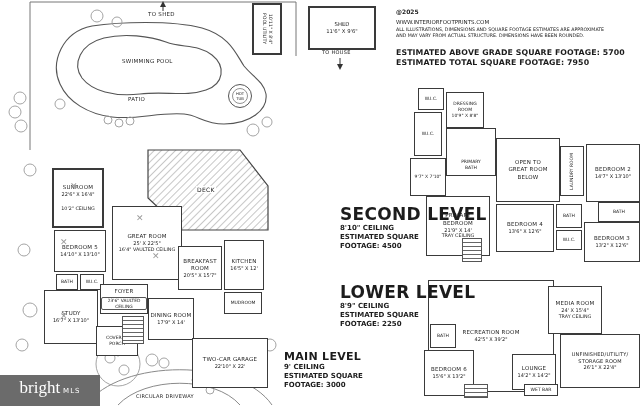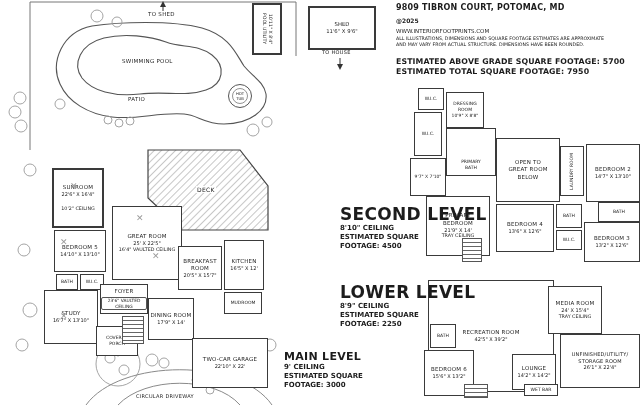--- a/index.html
+++ b/index.html
@@ -114,21 +114,20 @@
     <span>POOL UTILITY</span>
     <span>10'11" X 8'4"</span>
   </div>
   <div id="shed">
     <span>SHED</span>
     <span>11'6" X 9'6"</span>
   </div>
   <div class="sitelabel" style="left:322px;top:49px;font-size:5px;">TO HOUSE</div>
 
   <div id="header">
-    <div class="addr">9809 TIBRON COURT, POTOMAC, MD</div>
     <div class="cpy">@2025</div>
     <div class="web">WWW.INTERIORFOOTPRINTS.COM</div>
     <div class="disc">
       <div>ALL ILLUSTRATIONS, DIMENSIONS AND SQUARE FOOTAGE ESTIMATES ARE APPROXIMATE</div>
       <div>AND MAY VARY FROM ACTUAL STRUCTURE. DIMENSIONS HAVE BEEN ROUNDED.</div>
     </div>
     <div class="sqft">
       <div>ESTIMATED ABOVE GRADE SQUARE FOOTAGE: 5700</div>
       <div>ESTIMATED TOTAL SQUARE FOOTAGE: 7950</div>
     </div>
@@ -286,14 +285,18 @@
   </div>
   <div class="stairs" style="left:464px;top:384px;width:24px;height:14px;"></div>
 
   <div class="lvl" style="left:340px;top:282px;">
     <div class="t">LOWER LEVEL</div>
     <div class="s">8'9" CEILING</div>
     <div class="s">ESTIMATED SQUARE</div>
     <div class="s">FOOTAGE: 2250</div>
   </div>
 
+  <div id="logo">
+    <span class="b">bright</span>
+    <span class="m">MLS</span>
+  </div>
 
 </div>
 
 </body></html>

